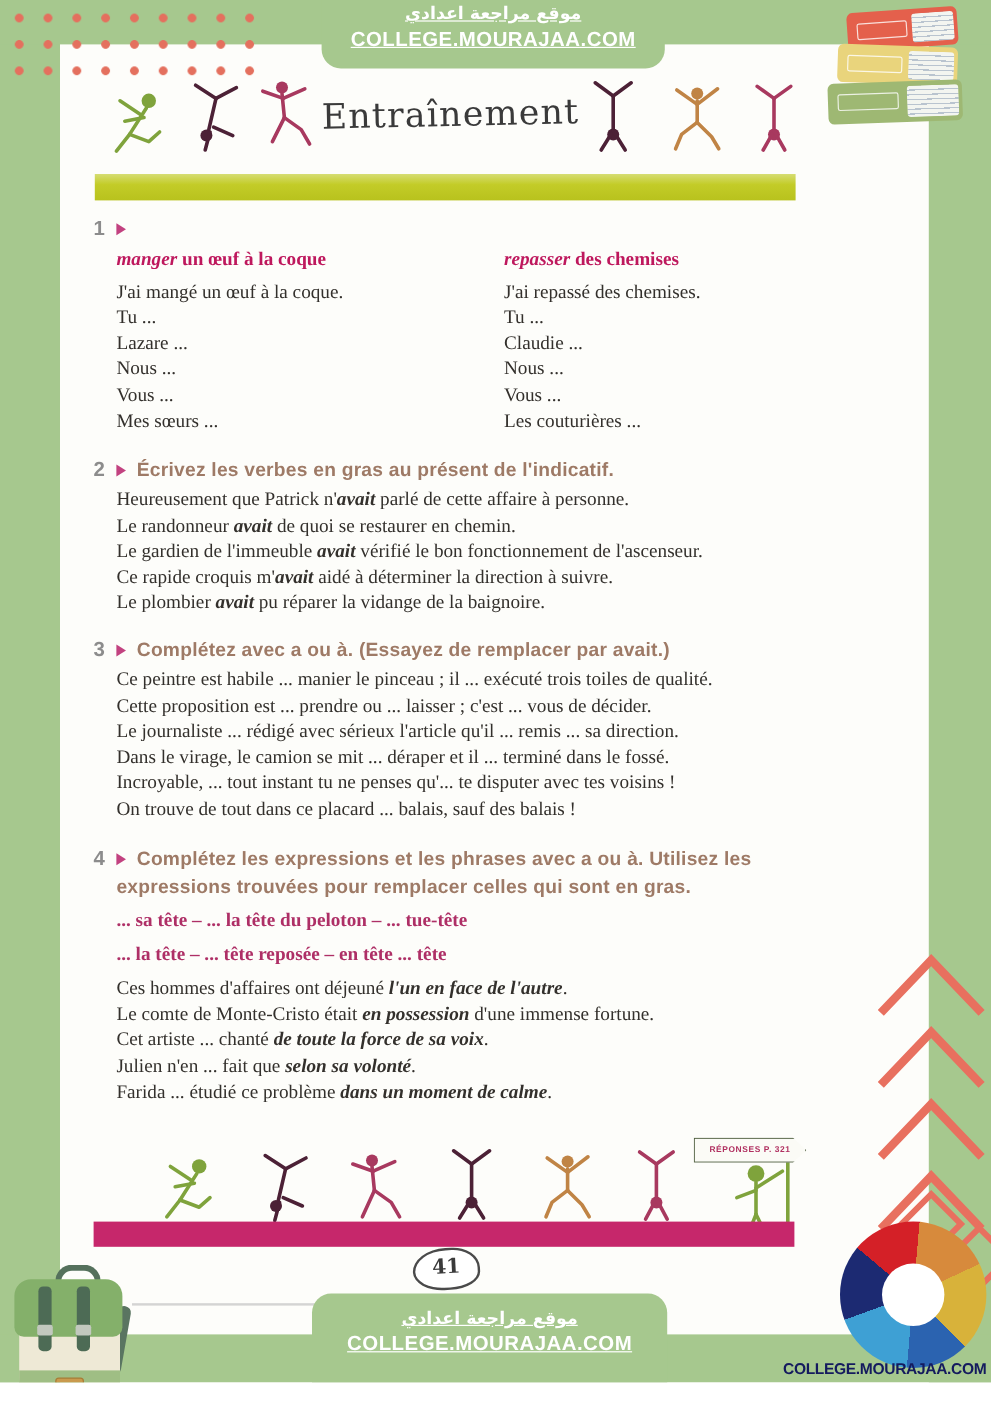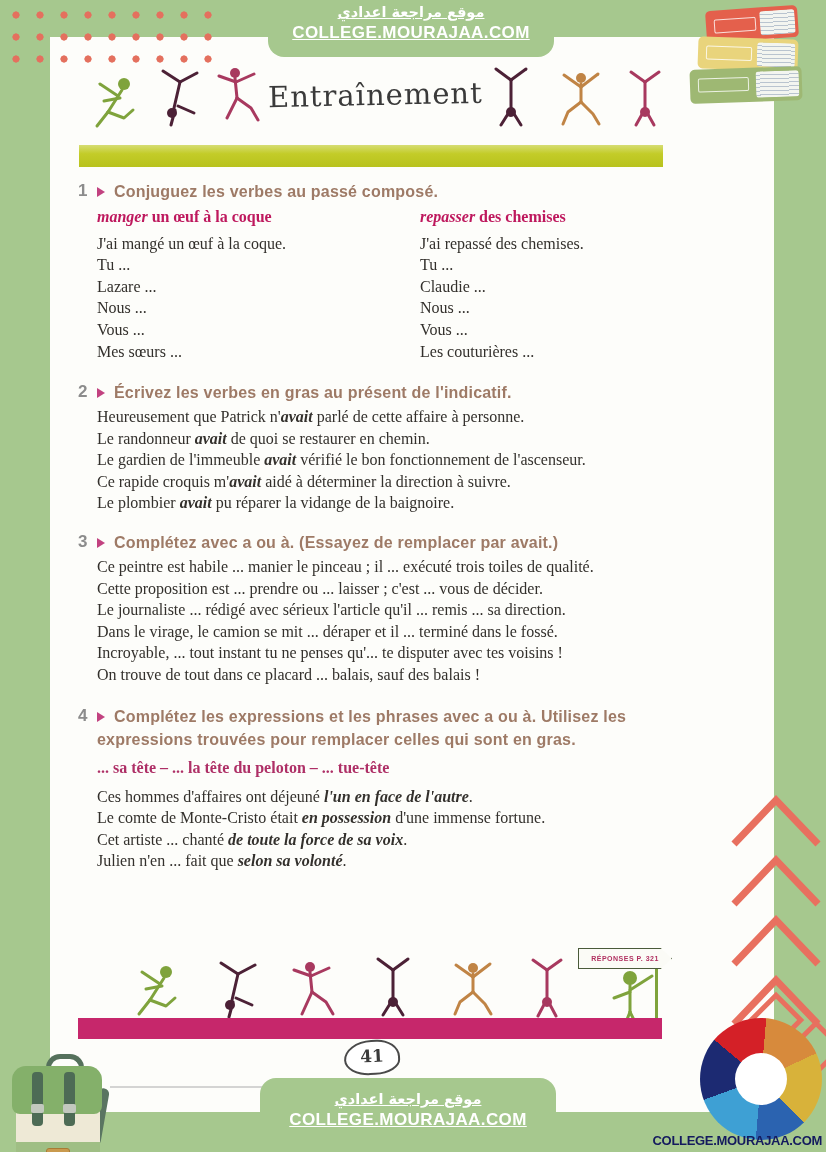--- a/index.html
+++ b/index.html
@@ -197,21 +197,21 @@
       <line class="st-crim" x1="23" y1="41" x2="32" y2="57"></line>
       <line class="st-crim" x1="23" y1="14" x2="9" y2="4"></line>
       <line class="st-crim" x1="23" y1="14" x2="37" y2="4"></line>
       </svg>
   </div>
 
   <div id="chartreuse-bar"></div>
 
   <div class="ex" style="top:180px">
     <span class="ex-num">1</span>
-    <div class="ex-head"><span class="marker"></span><span>Conjuguez les verbes au passé composé.</span></div>
+    <div class="ex-head"><span class="marker"></span></div>
     <div class="cols">
       <div class="col1">
         <div class="subhead"><span class="seg-i">manger</span><span> un œuf à la coque</span></div>
         <div class="line">J'ai mangé un œuf à la coque.</div>
         <div class="line">Tu ...</div>
         <div class="line">Lazare ...</div>
         <div class="line">Nous ...</div>
         <div class="line">Vous ...</div>
         <div class="line">Mes sœurs ...</div>
       </div>
@@ -249,25 +249,27 @@
       <div class="line">Dans le virage, le camion se mit ... déraper et il ... terminé dans le fossé.</div>
       <div class="line">Incroyable, ... tout instant tu ne penses qu'... te disputer avec tes voisins !</div>
       <div class="line">On trouve de tout dans ce placard ... balais, sauf des balais !</div>
     </div>
   </div>
 
   <div class="ex" style="top:705px">
     <span class="ex-num">4</span>
     <div class="ex-head" style="width:560px"><span class="marker"></span><span>Complétez les expressions et les phrases avec a ou à. Utilisez les expressions trouvées pour remplacer celles qui sont en gras.</span></div>
     <div class="magenta-line">... sa tête – ... la tête du peloton – ... tue-tête</div>
+    <div class="magenta-line">... la tête – ... tête reposée – en tête ... tête</div>
     <div class="lines" style="margin-top:7px">
       <div class="line"><span>Ces hommes d'affaires ont déjeuné </span><span class="seg-b">l'un en face de l'autre</span><span>.</span></div>
       <div class="line"><span>Le comte de Monte-Cristo était </span><span class="seg-b">en possession</span><span> d'une immense fortune.</span></div>
       <div class="line"><span>Cet artiste ... chanté </span><span class="seg-b">de toute la force de sa voix</span><span>.</span></div>
       <div class="line"><span>Julien n'en ... fait que </span><span class="seg-b">selon sa volonté</span><span>.</span></div>
+      <div class="line"><span>Farida ... étudié ce problème </span><span class="seg-b">dans un moment de calme</span><span>.</span></div>
     </div>
   </div>
 
   <div class="fig" style="left:130px;top:962px">
     <svg width="50" height="58">
         <circle class="fill-green" cx="36" cy="10" r="6"></circle>
       <line class="st-green" x1="34" y1="16" x2="20" y2="38"></line>
       <line class="st-green" x1="30" y1="22" x2="12" y2="10"></line>
       <line class="st-green" x1="32" y1="24" x2="16" y2="27"></line>
       <polyline class="st-green" points="20,38 36,44 45,36"></polyline>

